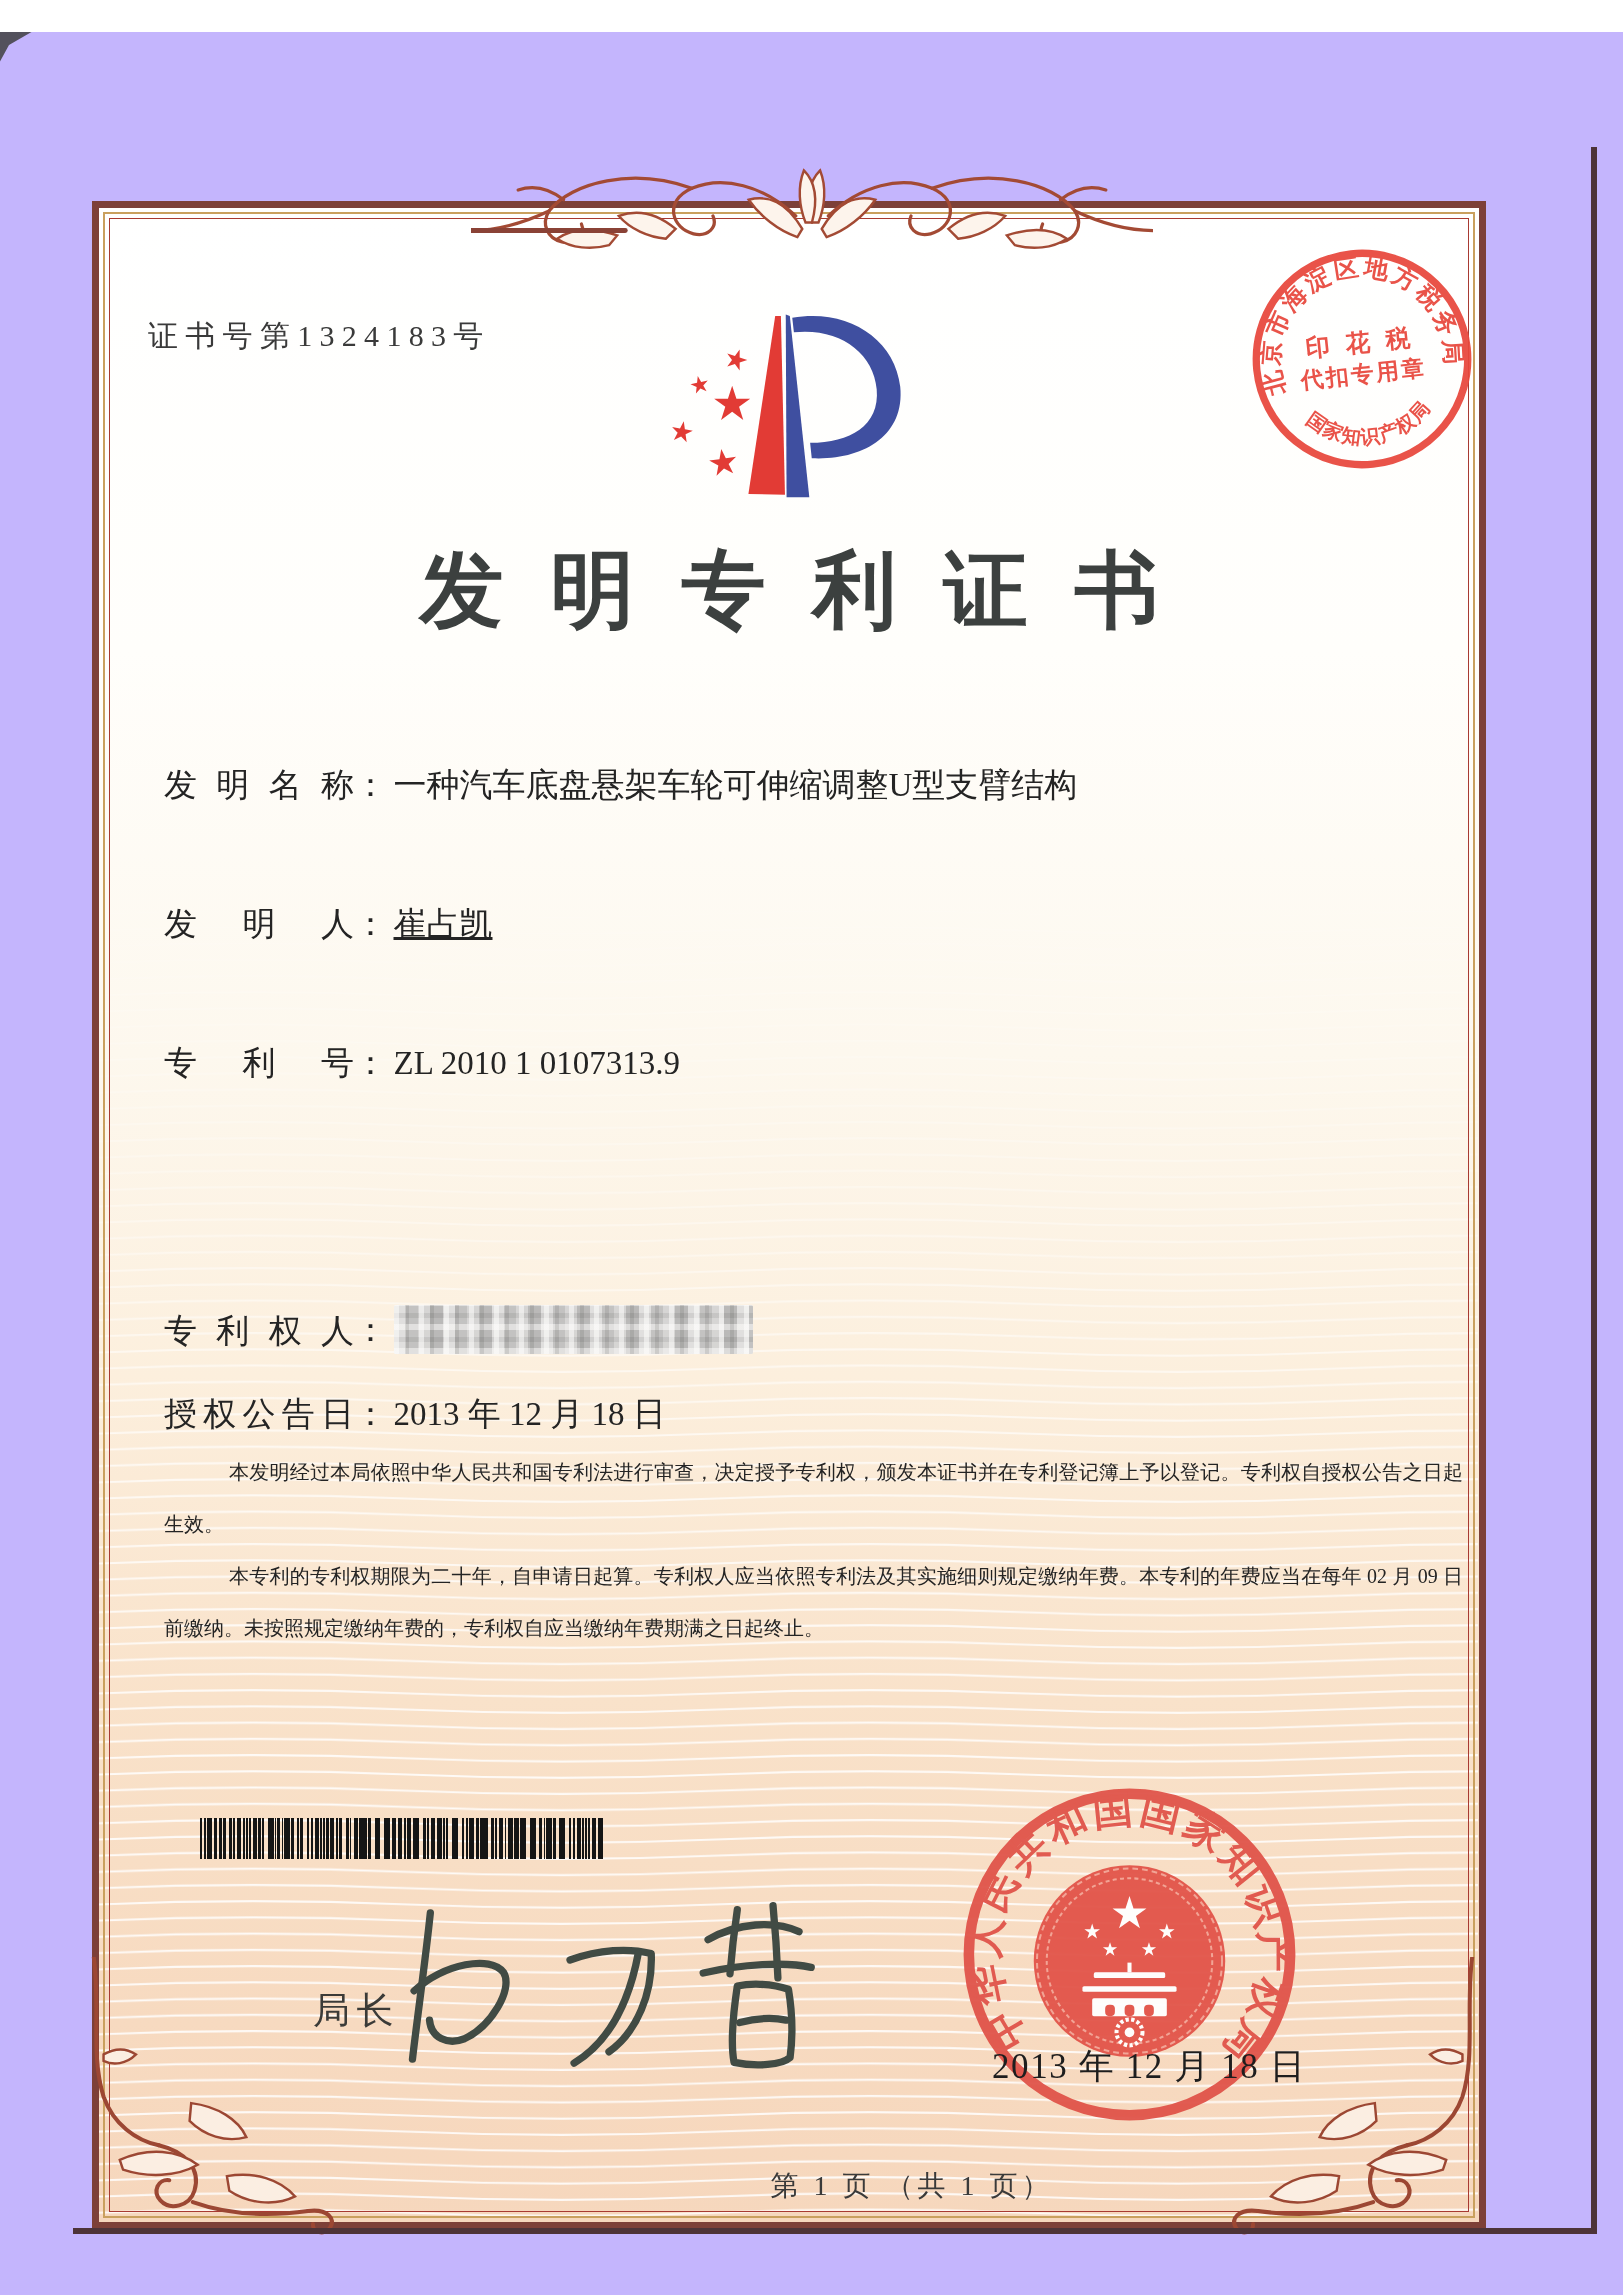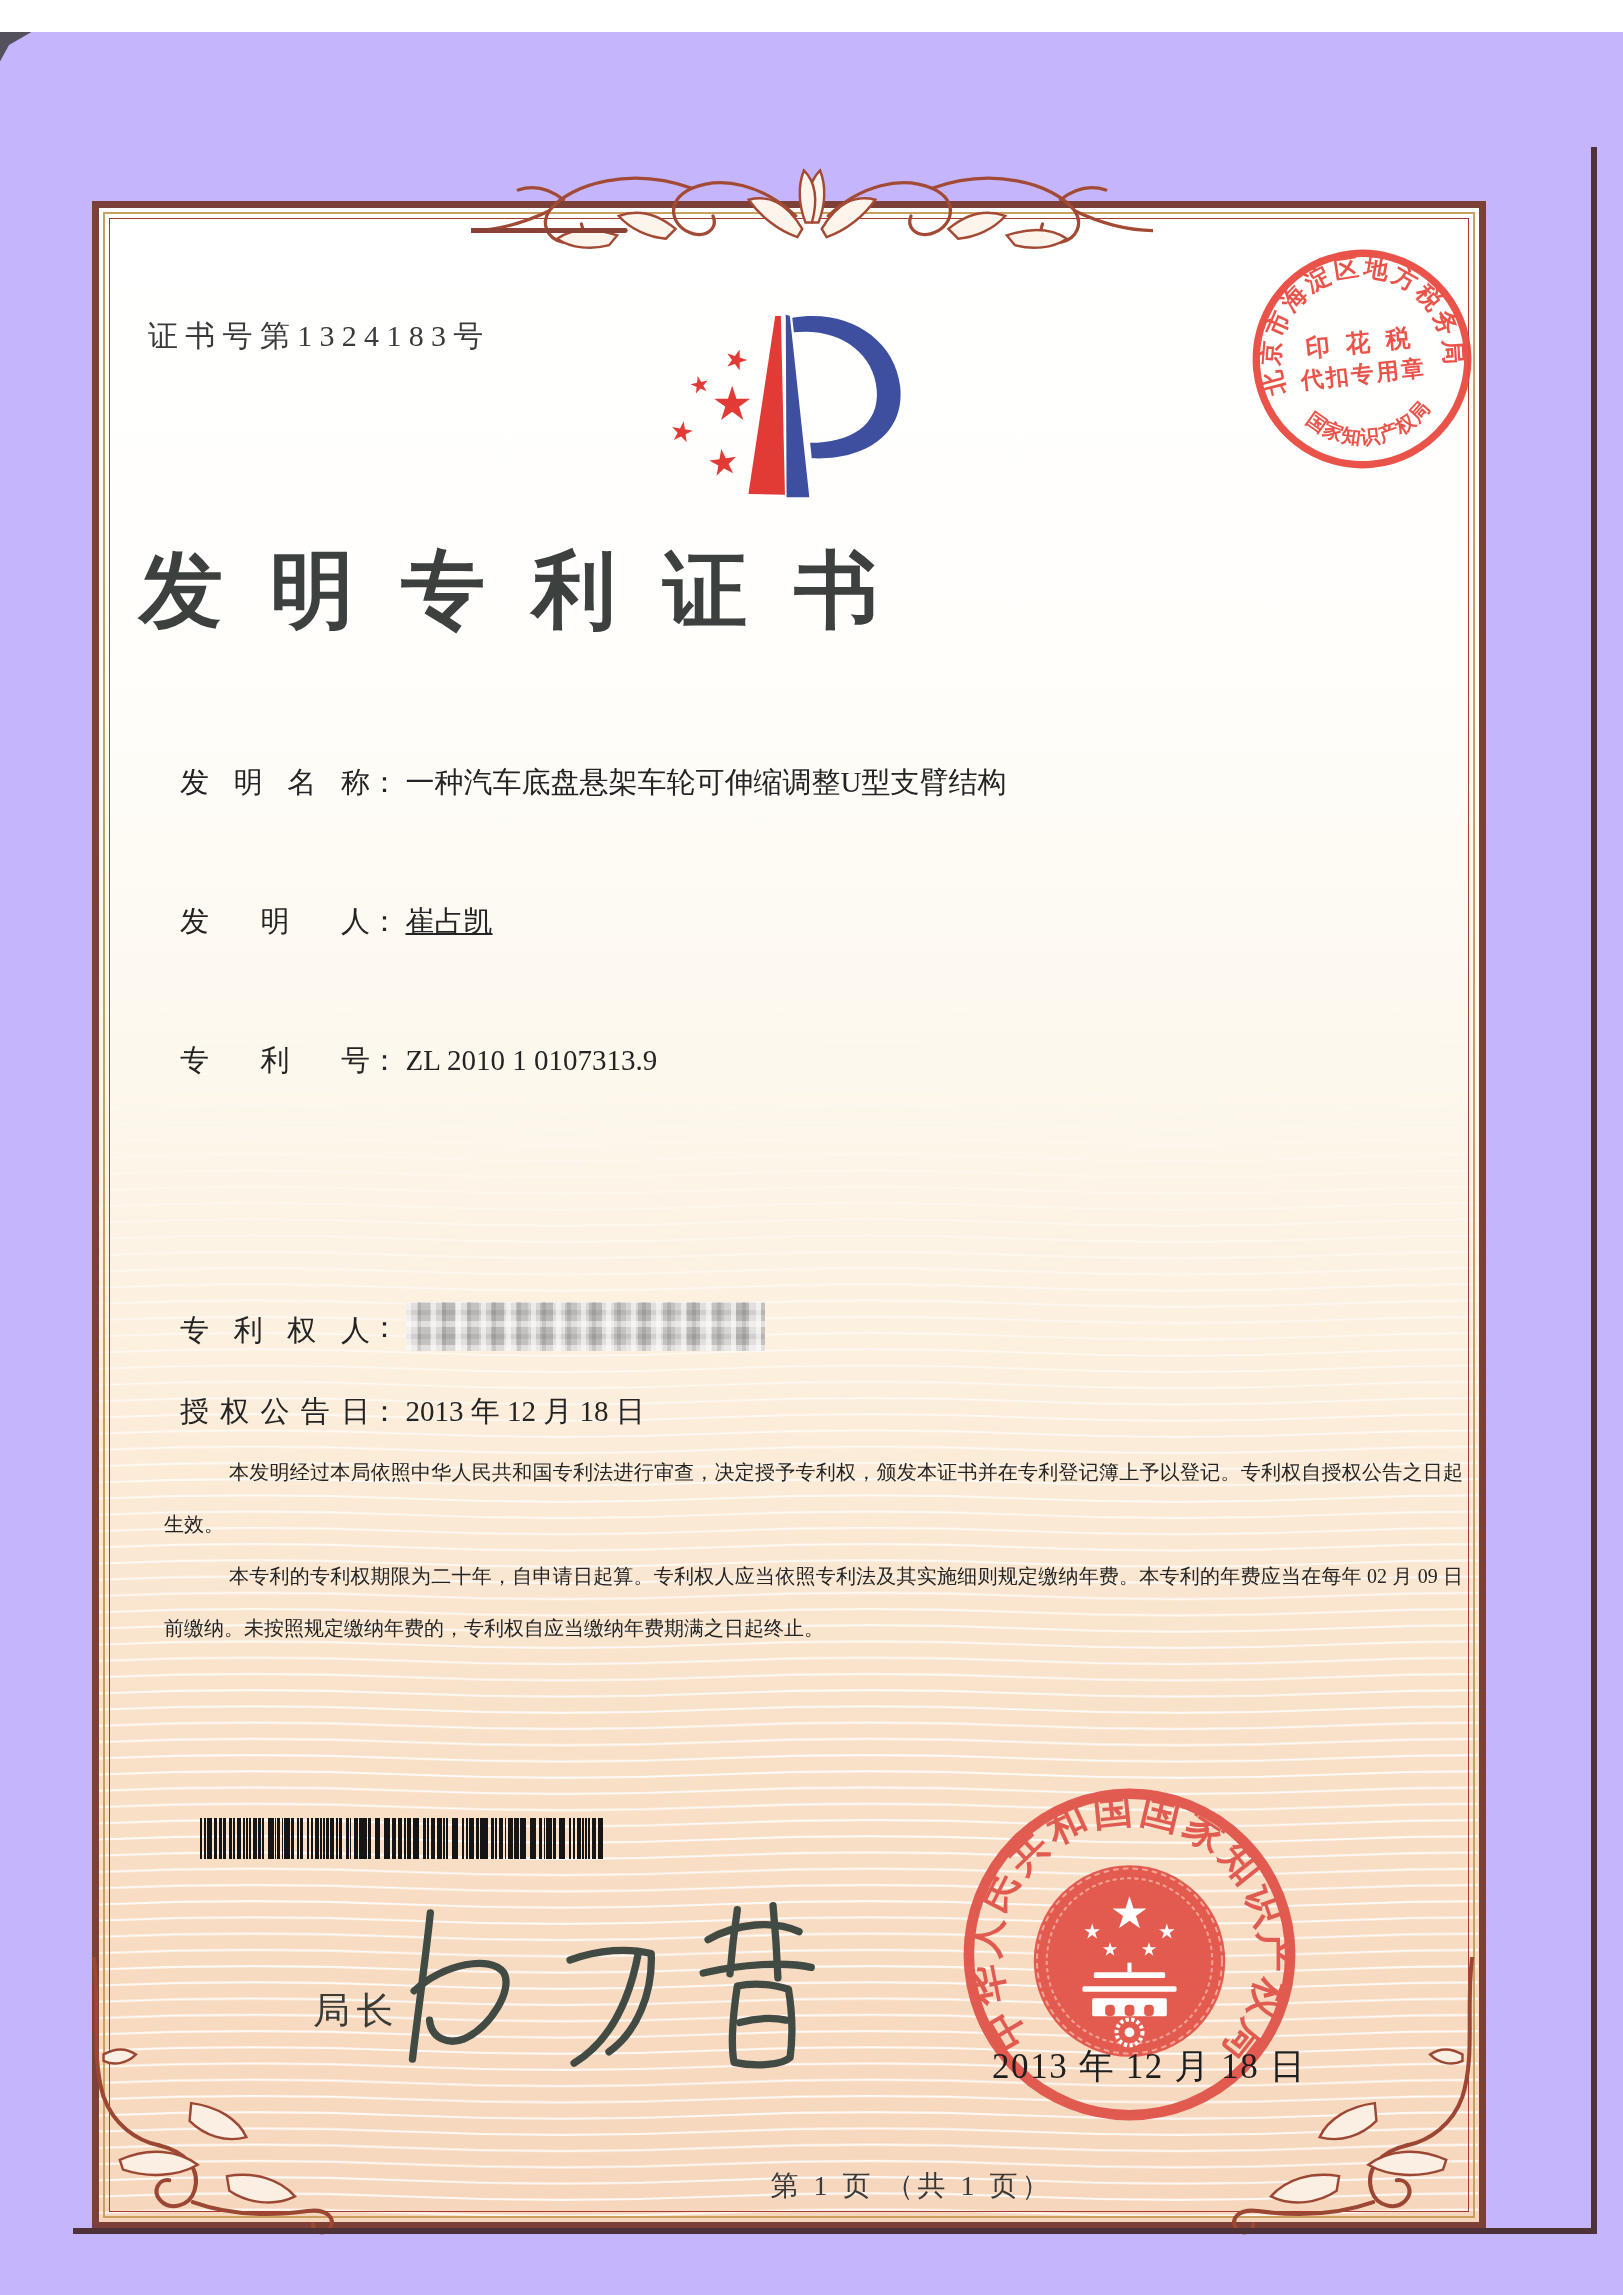--- a/index.html
+++ b/index.html
@@ -20,23 +20,23 @@
   .cert-bg{position:absolute;inset:0;
     background:linear-gradient(180deg,#ffffff 0%,#fffefb 22%,#fdf8ee 42%,#fcefdd 58%,#f9e2ca 74%,#f7dac0 90%,#f6d7bd 100%);}
   .frame-gold{position:absolute;inset:4px;border:2.4px solid #c9a05e;pointer-events:none;}
   .frame-red{position:absolute;inset:9.7px;border:1.6px solid #a83a32;pointer-events:none;}
   .waves{position:absolute;inset:0;
     -webkit-mask-image:linear-gradient(180deg,rgba(0,0,0,0) 0%,rgba(0,0,0,0) 30%,rgba(0,0,0,.35) 48%,rgba(0,0,0,.8) 62%,#000 78%);
     mask-image:linear-gradient(180deg,rgba(0,0,0,0) 0%,rgba(0,0,0,0) 30%,rgba(0,0,0,.35) 48%,rgba(0,0,0,.8) 62%,#000 78%);}
 
   
   .cert-no{left:148px;top:284px;font-size:30px;letter-spacing:7.3px;color:#3a3a3a;}
-  .cert-title{left:92px;top:502px;width:1394px;font-size:84px;font-weight:bold;
+  .cert-title{left:92px;top:502px;width:1394px;text-align:center;font-size:84px;font-weight:bold;
     letter-spacing:47px;text-indent:47px;color:#3c403f;}
-  .field-row{left:180px;width:1291px;font-size:29px;color:#242424;white-space:nowrap;}
+  .field-row{left:164px;width:1291px;font-size:33px;color:#242424;white-space:nowrap;}
   .flabel{display:inline-block;width:190px;text-align:justify;text-align-last:justify;vertical-align:bottom;}
   .fcolon{display:inline-block;margin-right:6.5px;}
   .redacted-block{display:inline-block;width:359px;height:49px;vertical-align:middle;margin-top:-8px;border-radius:1.6px;
     background-color:#cbcbcb;opacity:.92;
     background-image:
       repeating-linear-gradient(90deg,rgba(255,255,255,.55) 0 4.9px,transparent 4.9px 10.6px,rgba(0,0,0,.10) 10.6px 15.4px,transparent 15.4px 25px),
       repeating-linear-gradient(0deg,rgba(255,255,255,.5) 0 5.7px,transparent 5.7px 12px,rgba(0,0,0,.08) 12px 17px,transparent 17px 24px),
       repeating-linear-gradient(90deg,#dedede 0 12px,#bfbfbf 12px 24px,#d3d3d3 24px 36px,#b5b5b5 36px 49px);}
   .body-text{left:164px;top:1414px;width:1299px;font-size:20px;line-height:52px;text-align:justify;text-justify:inter-character;}
   .body-text p{margin:0;text-indent:65px;}

